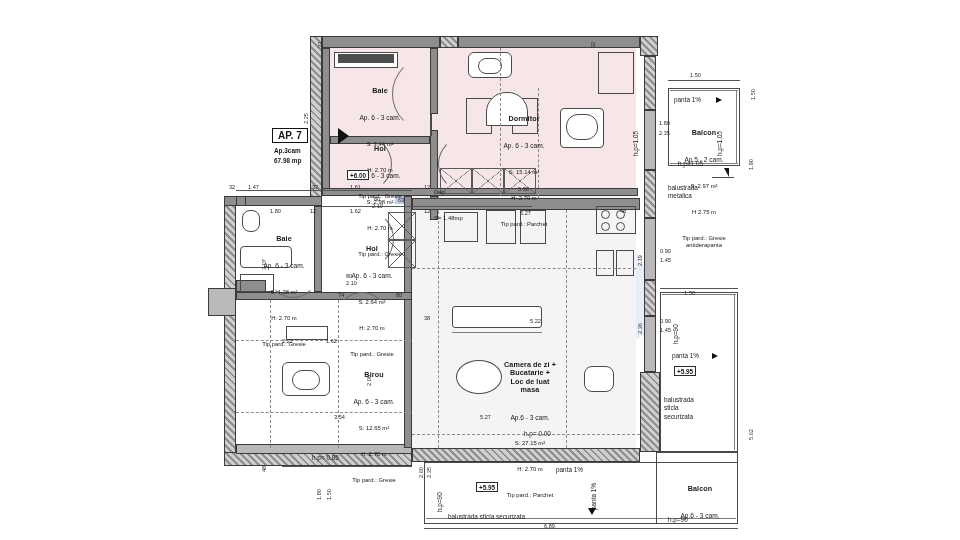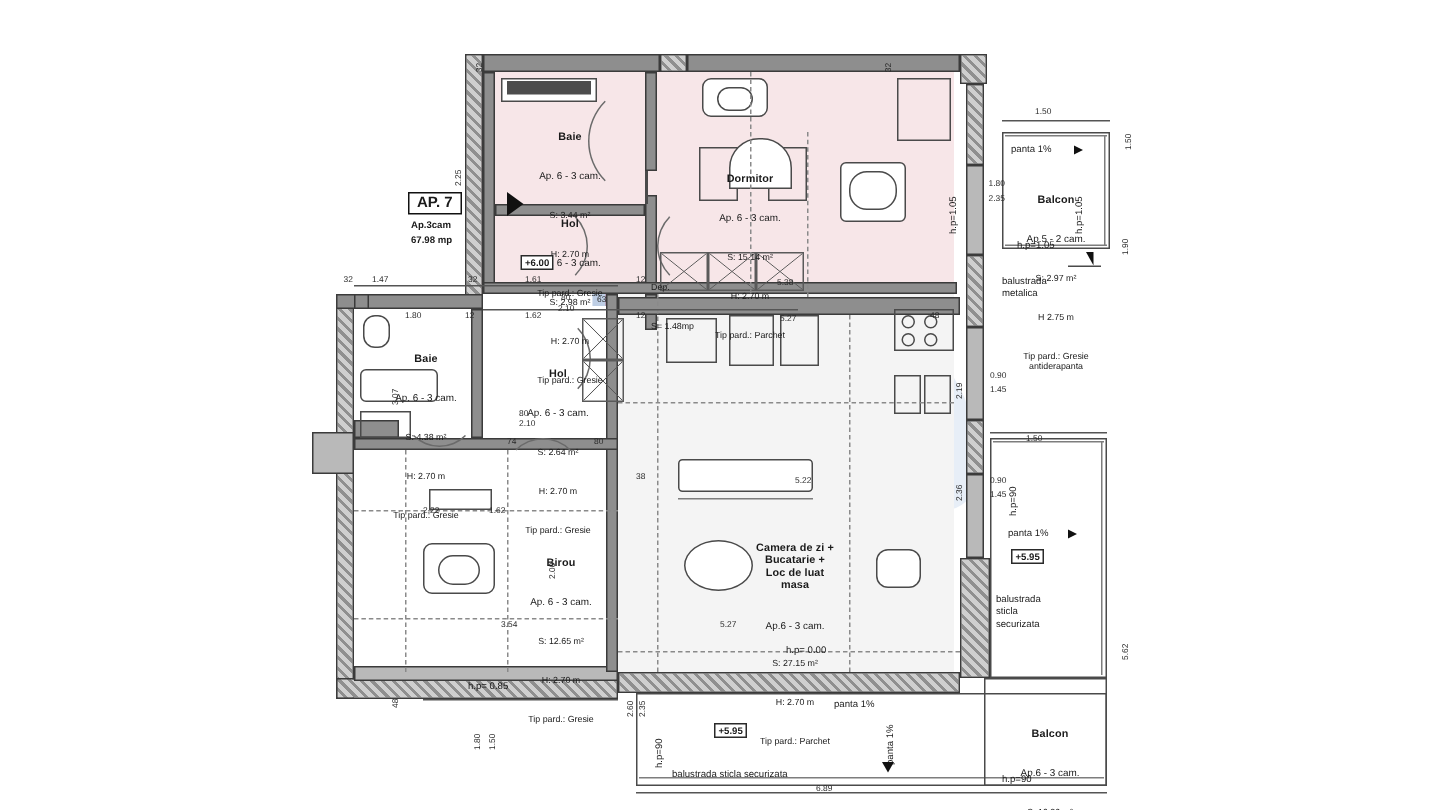--- a/index.html
+++ b/index.html
@@ -205,21 +205,21 @@
 
   <div class="lbl" style="left:334px;top:126px;width:92px;">
     <div class="nm">Hol</div>
     <div class="ln2">Ap. 6 - 3 cam.</div>
     <div class="sm">S: 2.98 m²</div>
     <div class="sm">H: 2.70 m</div>
     <div class="sm">Tip pard.: Gresie</div>
   </div>
   <div class="lvl" style="left:347px;top:170px;">+6.00</div>
 
-  <div class="lbl" style="left:452px;top:96px;width:96px;">
+  <div class="lbl" style="left:476px;top:96px;width:96px;">
     <div class="nm">Dormitor</div>
     <div class="ln2">Ap. 6 - 3 cam.</div>
     <div class="sm">S: 15.14 m²</div>
     <div class="sm">H: 2.70 m</div>
     <div class="sm">Tip pard.: Parchet</div>
   </div>
 
   <div class="lbl" style="left:242px;top:216px;width:84px;">
     <div class="nm">Baie</div>
     <div class="ln2">Ap. 6 - 3 cam.</div>

